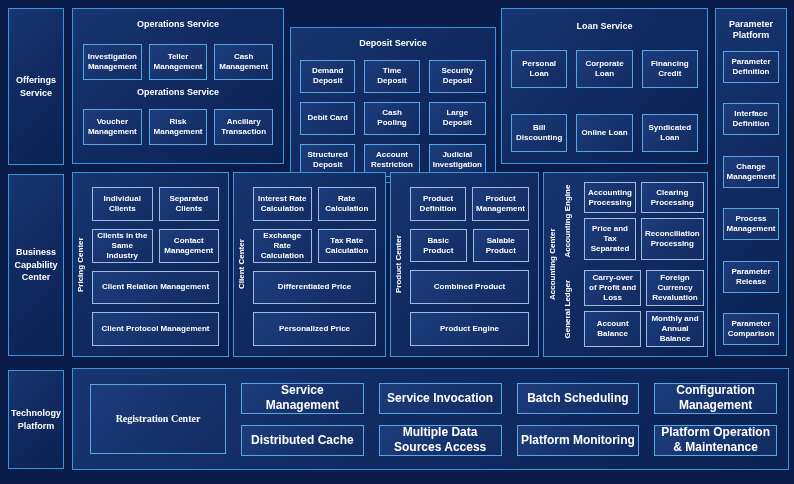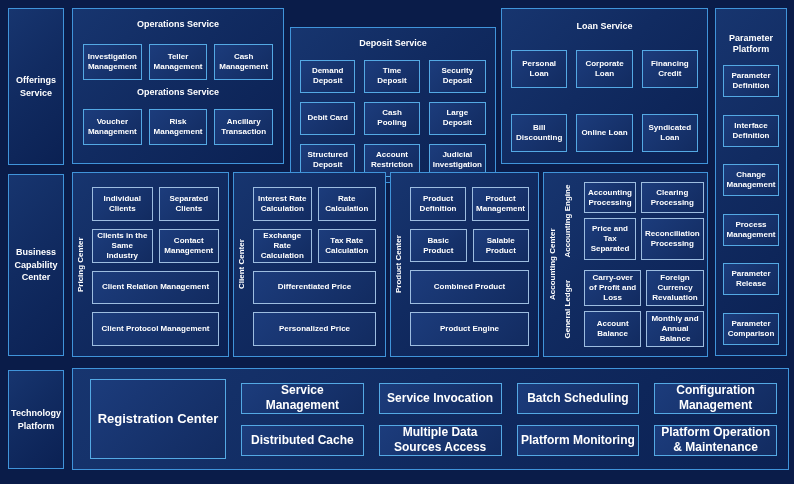--- a/index.html
+++ b/index.html
@@ -43,40 +43,40 @@
   .dep-grid{display:grid;grid-template-columns:repeat(3,1fr);gap:9px;margin:11px 9px 0 9px;}
   .dep-grid .bx{height:33px;}
   
   .loan-title{margin-top:12px;}
   .loan-row{display:flex;gap:9px;margin:0 9px;height:38px;}
   .loan-row .bx{flex:1;}
   .loan-r1{margin-top:18px;}
   .loan-r2{margin-top:26px;}
   
   .param-panel{display:flex;flex-direction:column;padding:8px 7px 10px 7px;}
-  .param-title{height:26px;display:flex;align-items:center;justify-content:center;margin-top:14px;}
+  .param-title{height:26px;display:flex;align-items:center;justify-content:center;}
   .param-list{flex:1;display:flex;flex-direction:column;justify-content:space-between;margin-top:8px;}
   .param-list .bx{height:32px;}
   
   .mid-panel{display:flex;}
   .mid-panel > .vlabel{flex:0 0 17px;}
   .mid-content{flex:1;display:flex;flex-direction:column;gap:8px;padding:14px 9px 10px 2px;}
   .mrow{display:flex;gap:6px;height:34px;}
   .mrow .bx{flex:1;}
   .mwide{height:34px;}
   
   .acc-panel{display:flex;padding:9px 7px 9px 3px;}
   .acc-panel > .vlabel{flex:0 0 13px;}
   .acc-content{flex:1;display:flex;flex-direction:column;gap:10px;}
   .acc-group{flex:1;display:flex;}
   .acc-group > .vlabel{flex:0 0 16px;}
   .acc-grid{flex:1;display:grid;grid-template-columns:1fr 1fr;gap:5px;margin-left:8px;}
   
   .bottom-panel{display:flex;align-items:center;gap:15px;padding:15px 11px 15px 17px;}
-  .reg-box{flex:0 0 136px;height:80px;font-size:13px;}
+  .reg-box{flex:0 0 136px;height:70px;font-size:10px;font-family:Liberation Serif, serif;}
   .bcol{flex:1;display:flex;flex-direction:column;gap:11px;}
   .bcol .bx{height:31px;font-size:12px;}
 </style>
 </head>
 <body>
 
 <div class="stage">
 
   <div class="panel rail" style="left:8px;top:8px;width:56px;height:157px;">Offerings Service</div>
 

